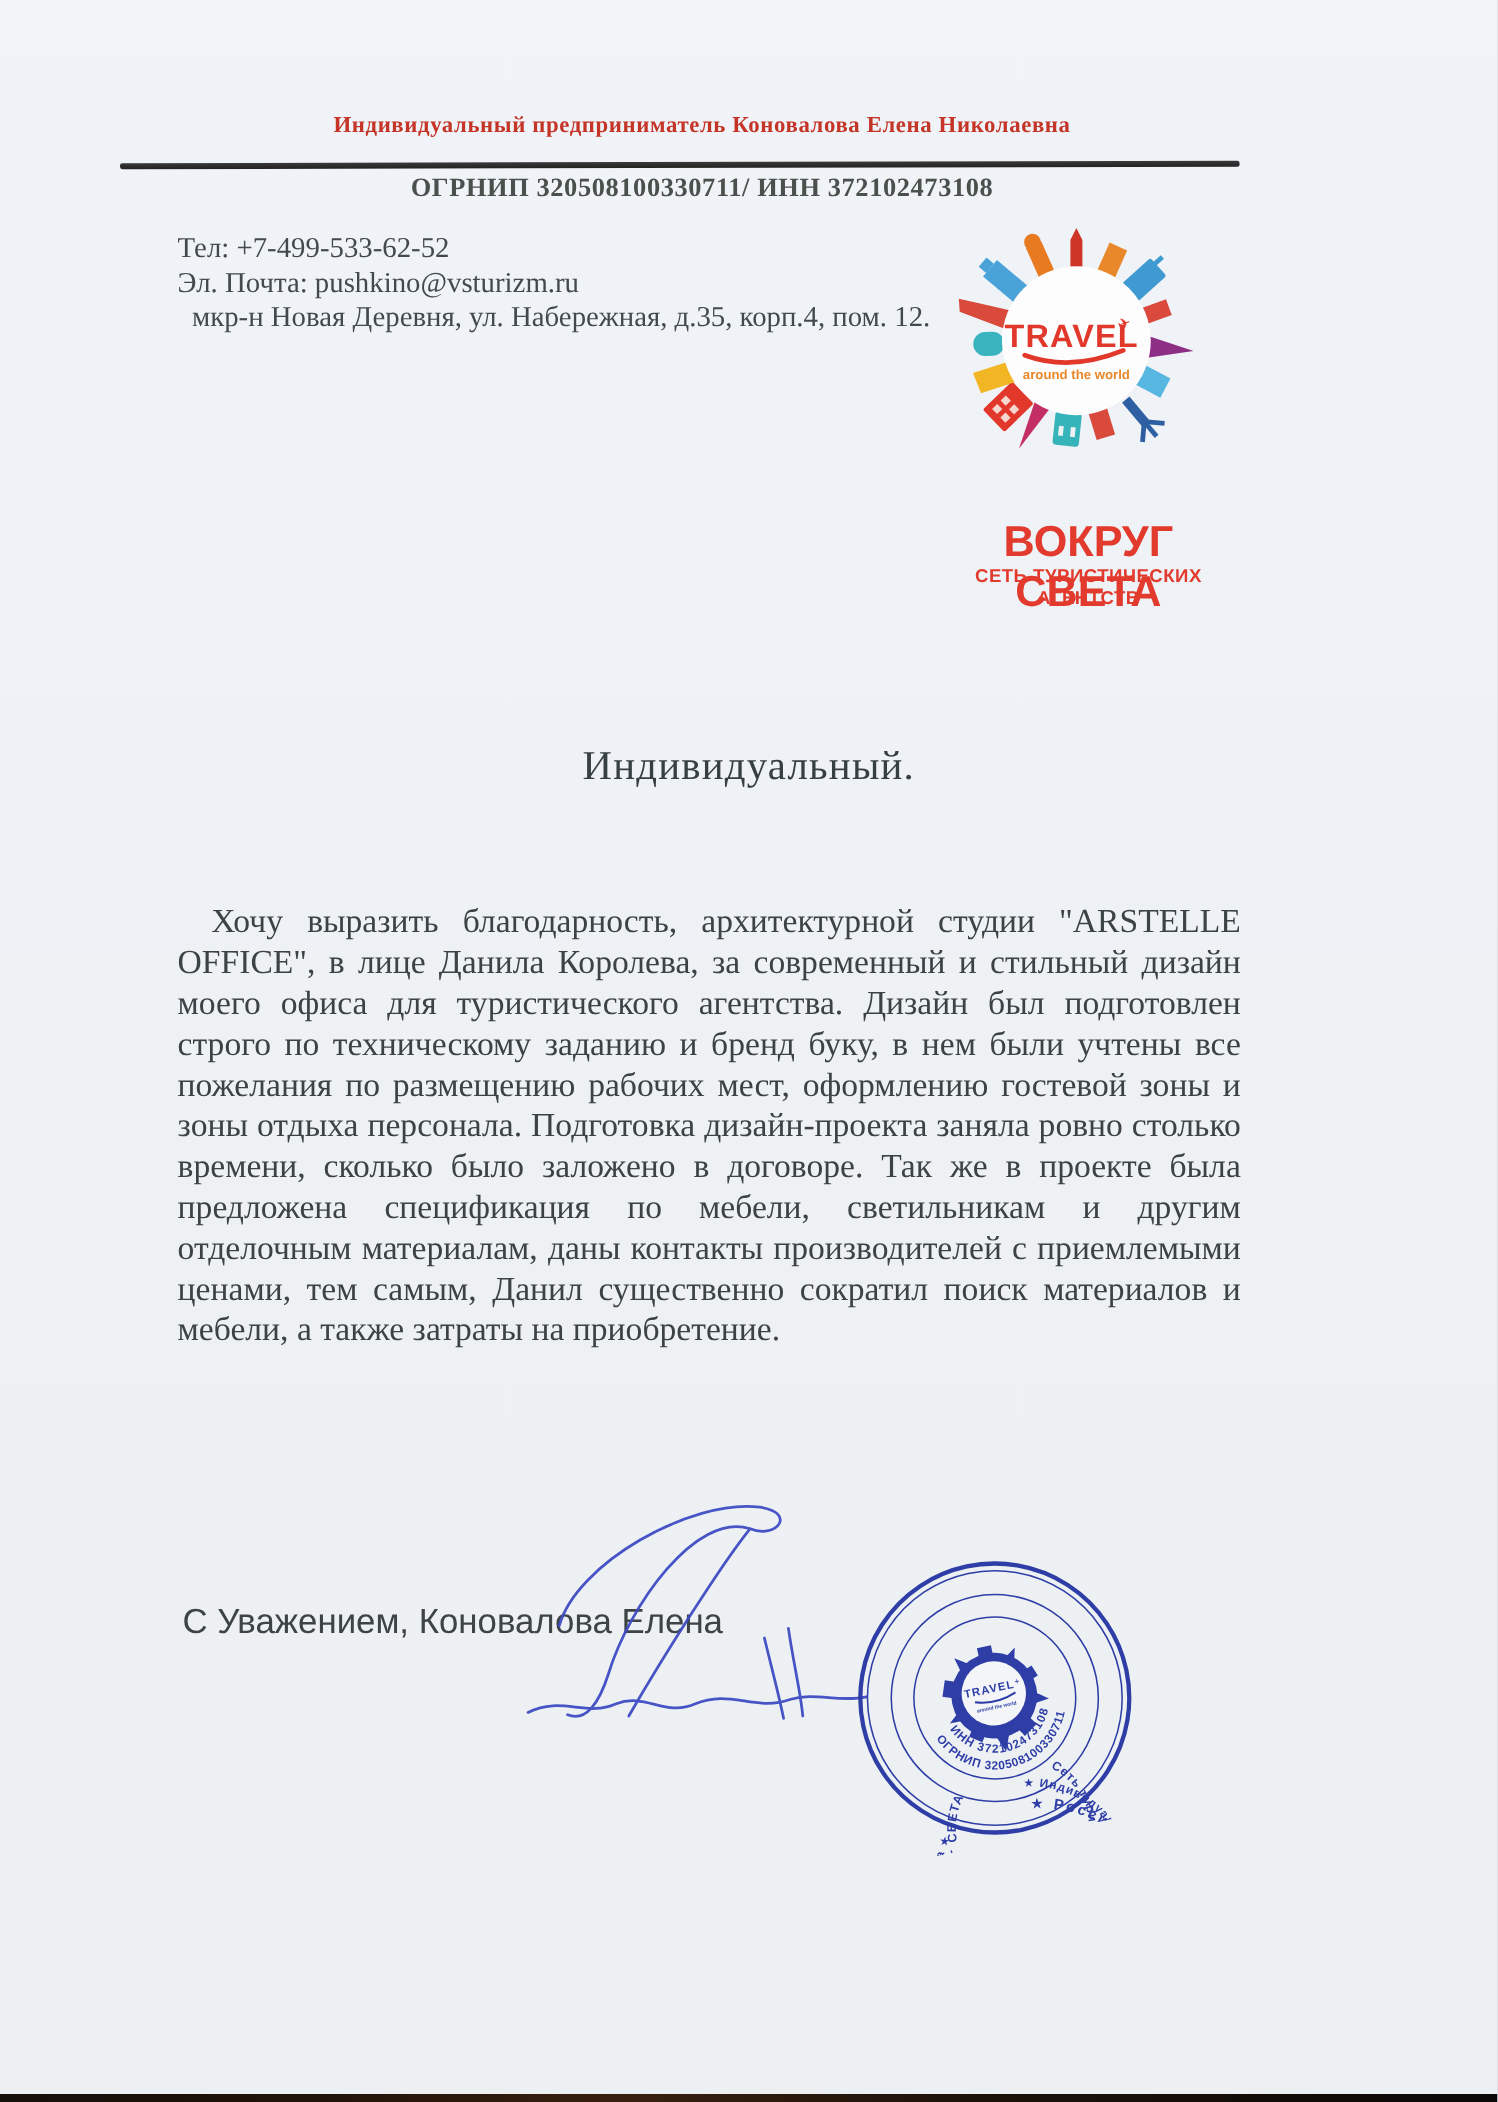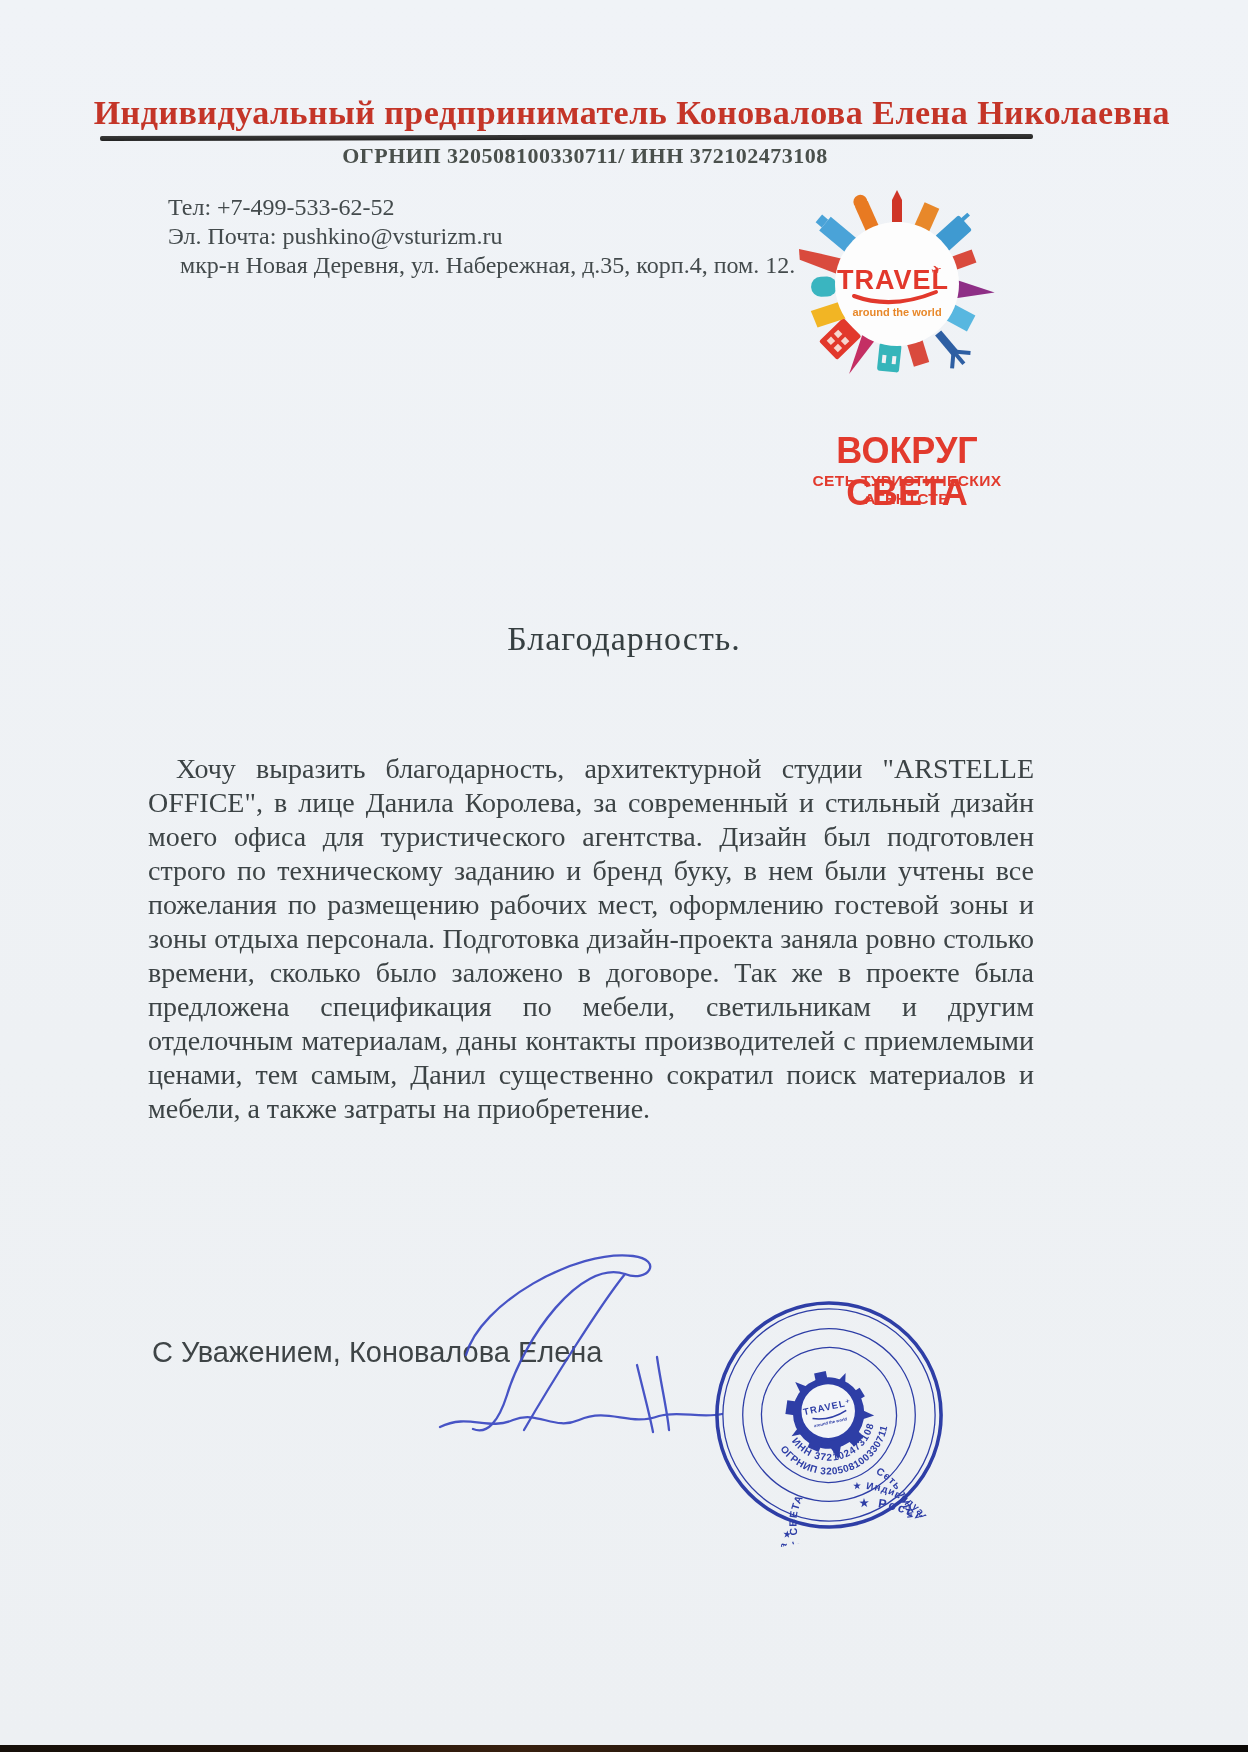--- a/index.html
+++ b/index.html
@@ -8,39 +8,39 @@
     width:1248px;height:1752px;
     margin:0 auto;
     background:linear-gradient(180deg,#f0f3f7 0%,#eef1f4 60%,#edf0f3 100%);
     overflow:hidden;
     font-family:"Liberation Serif","DejaVu Serif",serif;
     color:#3b4144;
   }
   .abs{position:absolute;}
   .header-title{
     left:0;top:94px;width:1170px;
-    text-align:right;
-    font-size:34px;font-weight:bold;
+    text-align:center;
+    font-size:19px;font-weight:bold;
     color:#c43528;
     letter-spacing:.5px;
   }
   .header-underline{
     left:100px;top:135px;width:933px;height:5px;
     background:linear-gradient(180deg,#3a3a3a,#222);
     transform:rotate(-0.12deg);
     border-radius:2px;
   }
   .reg-line{
     left:0;top:143px;width:1170px;
     text-align:center;
     font-size:22px;color:#4a504c;
     letter-spacing:.5px;
     font-weight:bold;
   }
-  .contacts{left:148px;top:193px;font-size:24px;color:#434a4c;line-height:29px;margin-left:20px;}
+  .contacts{left:148px;top:193px;font-size:24px;color:#434a4c;line-height:29px;}
   .contacts div{margin-bottom:0;}
   .contact-addr2{padding-left:12px;}
   .logo-wrap{left:780px;top:170px;width:234px;height:234px;}
   .network-name{
     left:772px;top:430px;width:270px;text-align:center;
     font-family:"Liberation Sans","DejaVu Sans",sans-serif;
     font-size:36px;font-weight:bold;color:#e23a2d;letter-spacing:0;
   }
   .network-subtitle{
     left:772px;top:472px;width:270px;text-align:center;
@@ -155,21 +155,21 @@
       <text x="113" y="119" text-anchor="middle" font-family="Liberation Sans, DejaVu Sans, sans-serif" font-size="27" font-weight="bold" fill="#e2382c" letter-spacing="1">TRAVEL</text>
       <text x="158" y="104" text-anchor="middle" font-family="DejaVu Sans, sans-serif" font-size="13" fill="#e2382c" transform="rotate(-18 158 104)">✈</text>
       <path d="M 74,126 Q 112,140 156,122" stroke="#e2382c" stroke-width="4" fill="none" stroke-linecap="round"></path>
       <text x="117" y="146" text-anchor="middle" font-family="Liberation Sans, DejaVu Sans, sans-serif" font-size="11" font-weight="bold" fill="#e8882a">around the world</text>
     </svg>
   </div>
 
   <div class="abs network-subtitle">СЕТЬ ТУРИСТИЧЕСКИХ АГЕНТСТВ</div>
   <div class="abs network-name">ВОКРУГ СВЕТА</div>
 
-  <div class="abs letter-title">Благодарность.</div>
+  <div class="abs letter-title">Индивидуальный.</div>
   <div class="abs letter-body">Хочу выразить благодарность, архитектурной студии "ARSTELLE OFFICE", в лице Данила Королева, за современный и стильный дизайн моего офиса для туристического агентства.  Дизайн был подготовлен строго по техническому заданию и бренд буку, в нем были учтены все пожелания по размещению рабочих мест, оформлению гостевой зоны и зоны отдыха персонала.  Подготовка дизайн-проекта заняла ровно столько времени, сколько было заложено в договоре.  Так же в проекте была предложена спецификация по мебели, светильникам и другим отделочным материалам, даны контакты производителей с приемлемыми ценами, тем самым, Данил существенно сократил поиск материалов и мебели, а также затраты на приобретение.</div>
   <div class="abs sig-line">С Уважением, Коновалова Елена</div>
 
   <svg class="abs signature-svg" width="320" height="215" viewBox="0 0 320 215">
     <g fill="none" stroke="#3f4cc3" stroke-width="2.3" stroke-linecap="round" opacity="0.95">
       <path d="M 38,112 C 52,60 148,6 205,13 C 236,17 220,40 197,31 C 152,16 96,96 79,152 C 71,177 60,192 45,186"></path>
       <path d="M 197,31 C 172,62 122,142 96,187"></path>
       <path d="M 12,184 C 40,170 60,188 85,177 C 110,167 126,188 151,177 C 181,164 201,184 231,173 C 251,167 272,176 294,171"></path>
       <path d="M 209,122 C 215,147 221,169 225,189"></path>
       <path d="M 229,114 C 233,142 239,166 241,187"></path>

